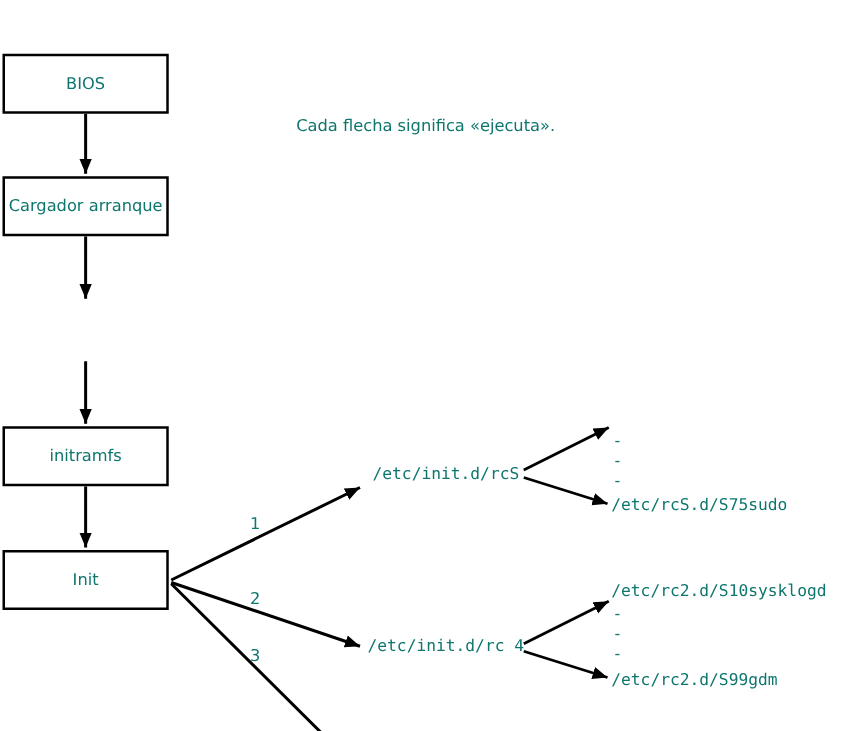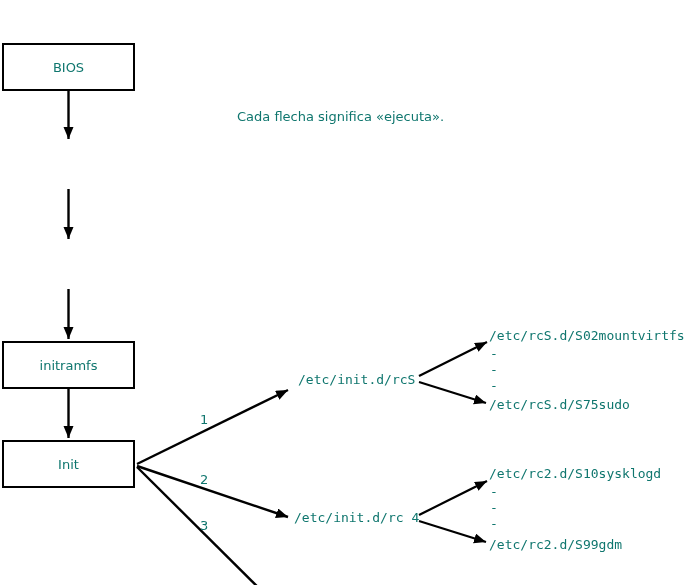--- a/index.html
+++ b/index.html
@@ -73,34 +73,34 @@
     <line x1="137" y1="427" x2="288" y2="577" stroke="#000" stroke-width="2.4" marker-end="url(#ah)"></line>
 
     <line x1="419" y1="336" x2="487" y2="302" stroke="#000" stroke-width="2.2" marker-end="url(#ah)"></line>
     <line x1="419" y1="342" x2="486" y2="363" stroke="#000" stroke-width="2.2" marker-end="url(#ah)"></line>
 
     <line x1="419" y1="475" x2="487" y2="441" stroke="#000" stroke-width="2.2" marker-end="url(#ah)"></line>
     <line x1="419" y1="481" x2="486" y2="502" stroke="#000" stroke-width="2.2" marker-end="url(#ah)"></line>
   </svg>
 
   <div class="box" style="top:3px">BIOS</div>
+  <div class="box" style="top:101px">Cargador arranque</div>
   <div class="box" style="top:400px">Init</div>
   <div class="box" style="top:301px">initramfs</div>
 
-  <div class="note" style="left:237px; top:69px">Cada flecha significa «ejecuta».</div>
+  <div class="note" style="left:237px; top:54px">Cada flecha significa «ejecuta».</div>
 
   <div class="num" style="left:200px; top:372px">1</div>
   <div class="num" style="left:200px; top:432px">2</div>
   <div class="num" style="left:200px; top:478px">3</div>
 
   <div class="mono" style="left:298px; top:333px">/etc/init.d/rcS</div>
   <div class="mono" style="left:294px; top:471px">/etc/init.d/rc 4</div>
   <div class="mono" style="left:288px; top:568px">getty</div>
 
-  <div class="mono" style="left:489px; top:289px">/etc/rcS.d/S02mountvirtfs</div>
   <div class="mono" style="left:490px; top:307px">-</div>
   <div class="mono" style="left:490px; top:323px">-</div>
   <div class="mono" style="left:490px; top:339px">-</div>
   <div class="mono" style="left:489px; top:358px">/etc/rcS.d/S75sudo</div>
 
   <div class="mono" style="left:489px; top:427px">/etc/rc2.d/S10sysklogd</div>
   <div class="mono" style="left:490px; top:445px">-</div>
   <div class="mono" style="left:490px; top:461px">-</div>
   <div class="mono" style="left:490px; top:477px">-</div>
   <div class="mono" style="left:489px; top:498px">/etc/rc2.d/S99gdm</div>

